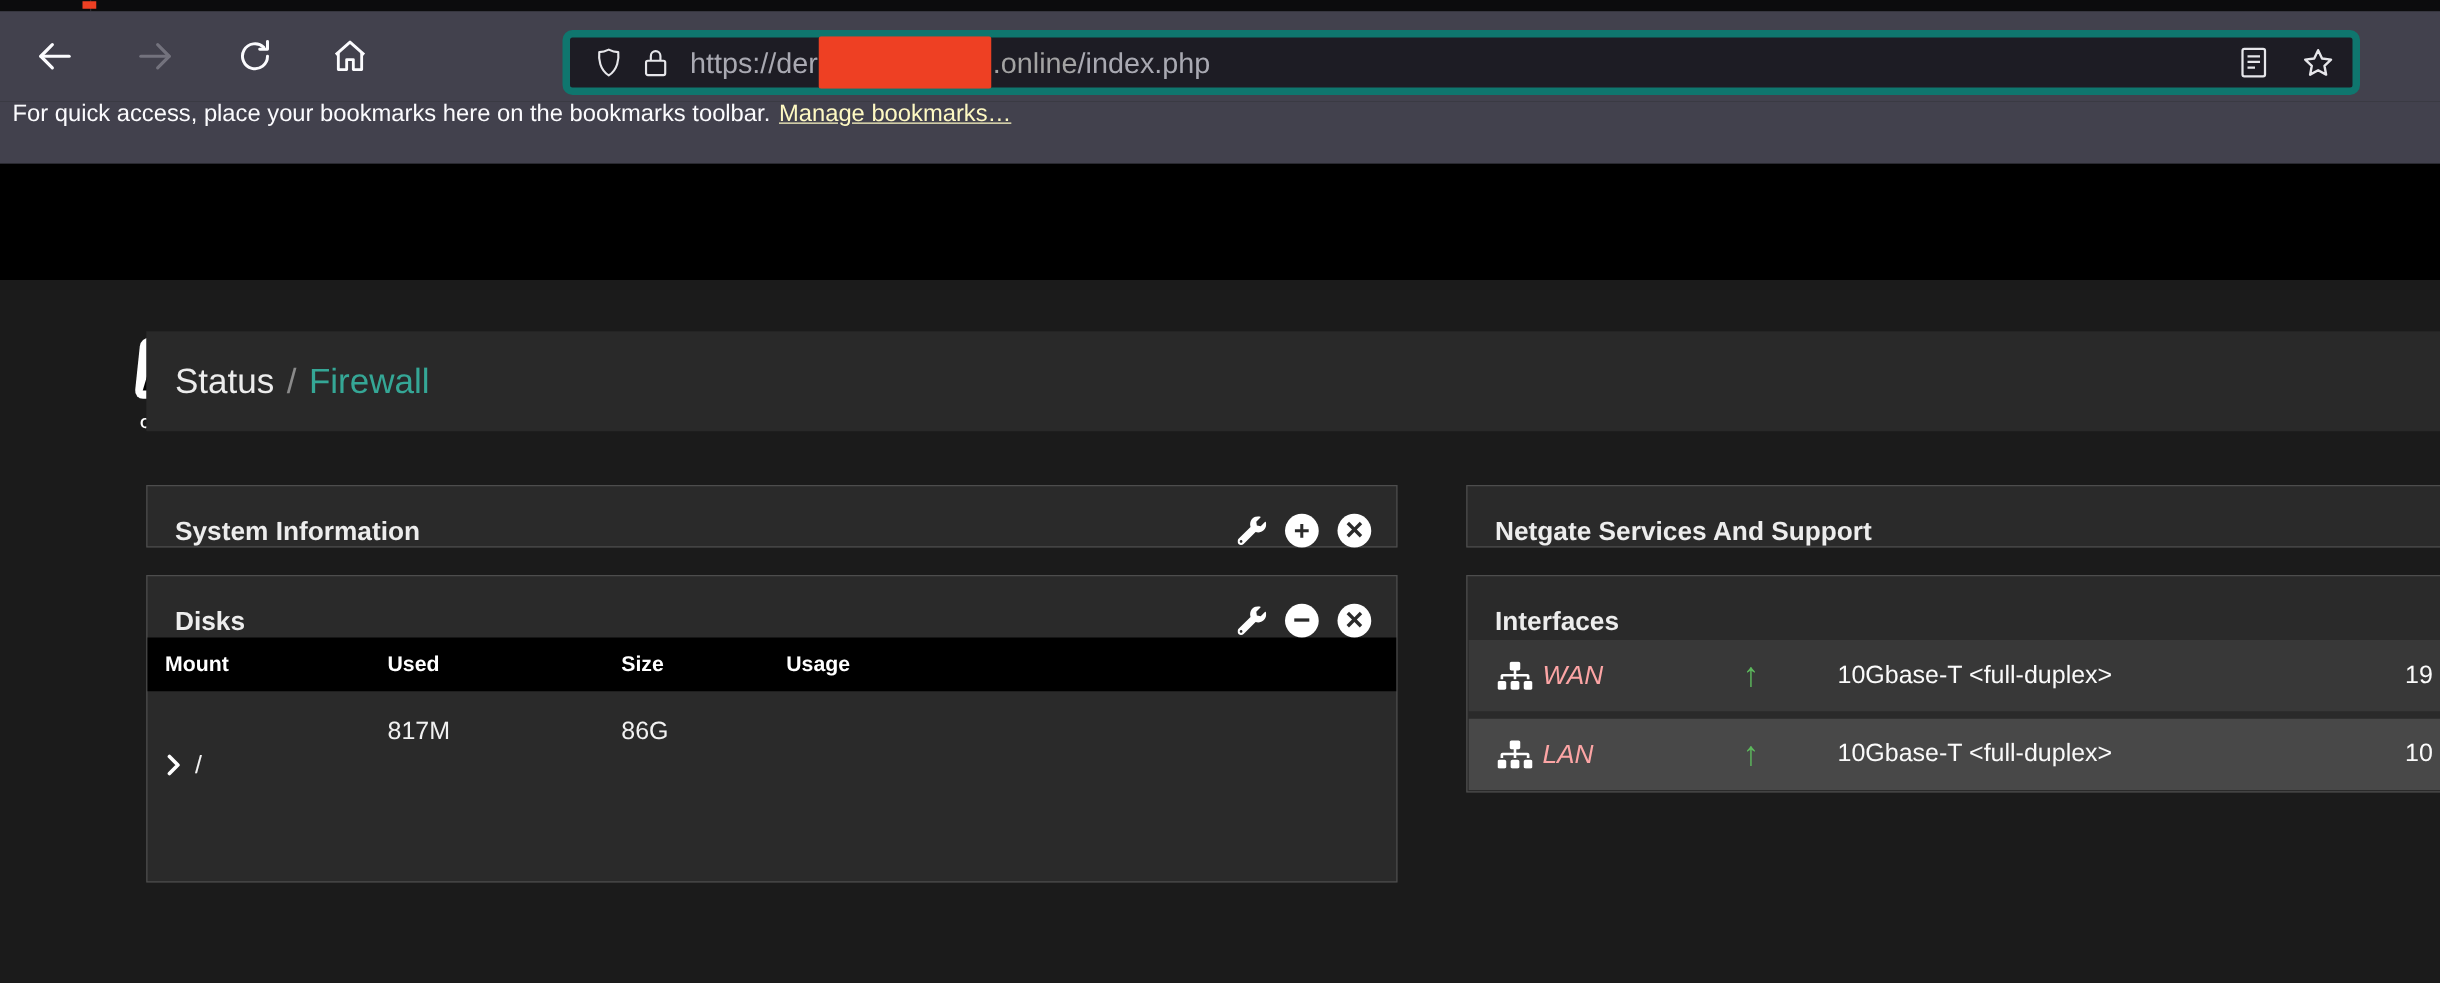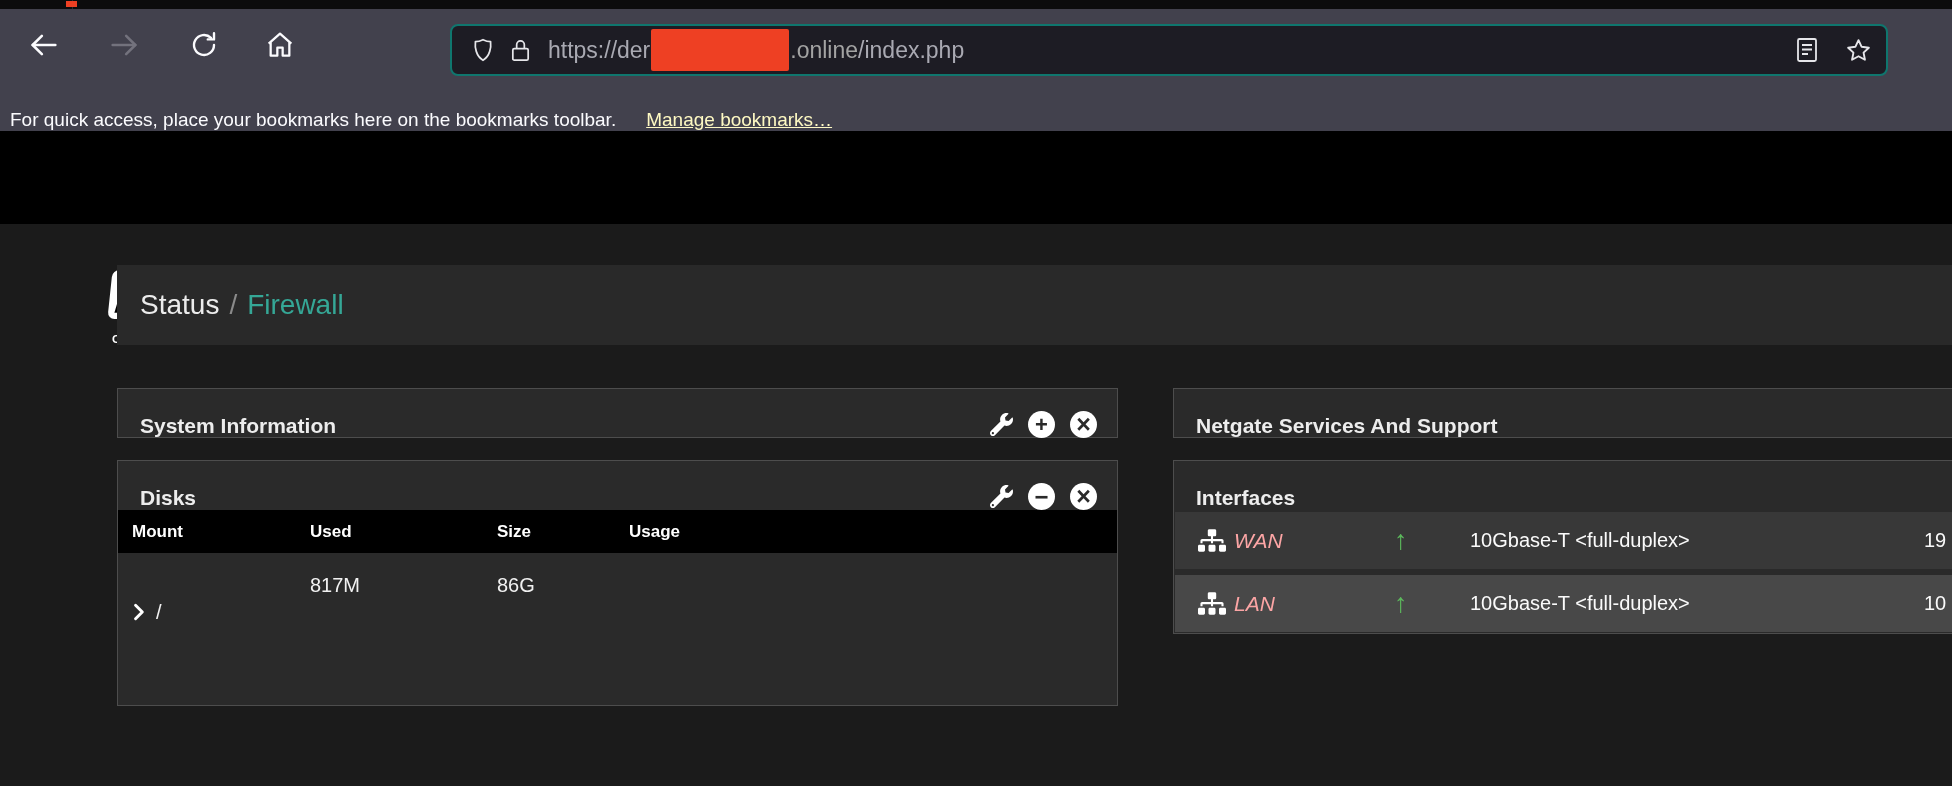--- a/index.html
+++ b/index.html
@@ -13,29 +13,29 @@
   .red-speck { position: absolute; left: 66px; top: 1px; width: 11px; height: 6px; background: #d5422f; }
 
   .toolbar { position: absolute; left: 0; top: 9px; width: 1952px; height: 72px; background: #42414d; display: flex; align-items: center; }
   .tb-btn { background: none; border: 0; width: 52px; height: 52px; display: flex; align-items: center; justify-content: center; cursor: pointer; flex: 0 0 auto; }
   .tb-btn svg { display: block; }
   #btn-back    { margin-left: 18px; }
   #btn-forward { margin-left: 28px; }
   #btn-reload  { margin-left: 28px; }
   #btn-home    { margin-left: 24px; }
 
-  .urlbar { position: absolute; left: 450px; top: 15px; width: 1438px; height: 52px; background: #1d1c24; border: 2px solid #0f766e; border-radius: 8px; display: flex; align-items: center; padding: 0 14px 0 18px; }
+  .urlbar { position: absolute; left: 450px; top: 15px; width: 1438px; height: 52px; background: #1d1c24; border: 6px solid #0f766e; border-radius: 8px; display: flex; align-items: center; padding: 0 14px 0 18px; }
   .urlbar .icn { flex: 0 0 auto; display: flex; align-items: center; }
   .url-text { margin-left: 16px; font-size: 23px; color: #a9a9b2; white-space: nowrap; display: flex; align-items: center; flex: 1 1 auto; overflow: hidden; }
   .url-dim { color: #a9a9b2; }
   .url-domain { color: #a3a3a3; }
   .url-redact { display: inline-block; width: 138px; height: 42px; border-radius: 2px; margin: 0 1px; }
   .urlbar .right-icons { display: flex; align-items: center; gap: 26px; margin-left: 12px; }
 
-  .bookmarksbar { position: absolute; left: 0; top: 81px; width: 1952px; height: 50px; background: #42414d; display: flex; align-items: flex-end; padding-left: 10px; font-size: 19px; color: #fbfbfe; gap: 23px; }
+  .bookmarksbar { position: absolute; left: 0; top: 81px; width: 1952px; height: 50px; background: #42414d; display: flex; align-items: flex-start; padding-left: 10px; font-size: 19px; color: #fbfbfe; }
   .bm-link { color: #fef9c3; text-decoration: underline; margin-left: 7px; cursor: pointer; }
 
   
   .navbar { position: absolute; left: 0; top: 131px; width: 1952px; height: 93px; background: #000; }
   .logo { position: absolute; left: 110px; top: 139px; display: flex; align-items: baseline; }
   .logo-pf { display: inline-block; background: #fff; color: #000; font-style: italic; font-weight: 900; font-size: 37px; line-height: 40px; padding: 3px 9px 6px 7px; border-radius: 7px; transform: skewX(-6deg); letter-spacing: -1px; }
   .logo-sense { color: #fff; font-weight: 900; font-size: 37px; letter-spacing: -0.5px; margin-left: 3px; }
   .logo-r { color: #fff; font-size: 11px; margin-left: 1px; }
   .logo-sub { position: absolute; left: 112px; top: 202px; color: #fff; font-size: 11.5px; font-weight: 700; letter-spacing: 1.6px; }
   .nav-item { position: absolute; top: 161px; color: #c7c7c7; font-size: 19px; text-decoration: none; cursor: pointer; display: flex; align-items: center; }

